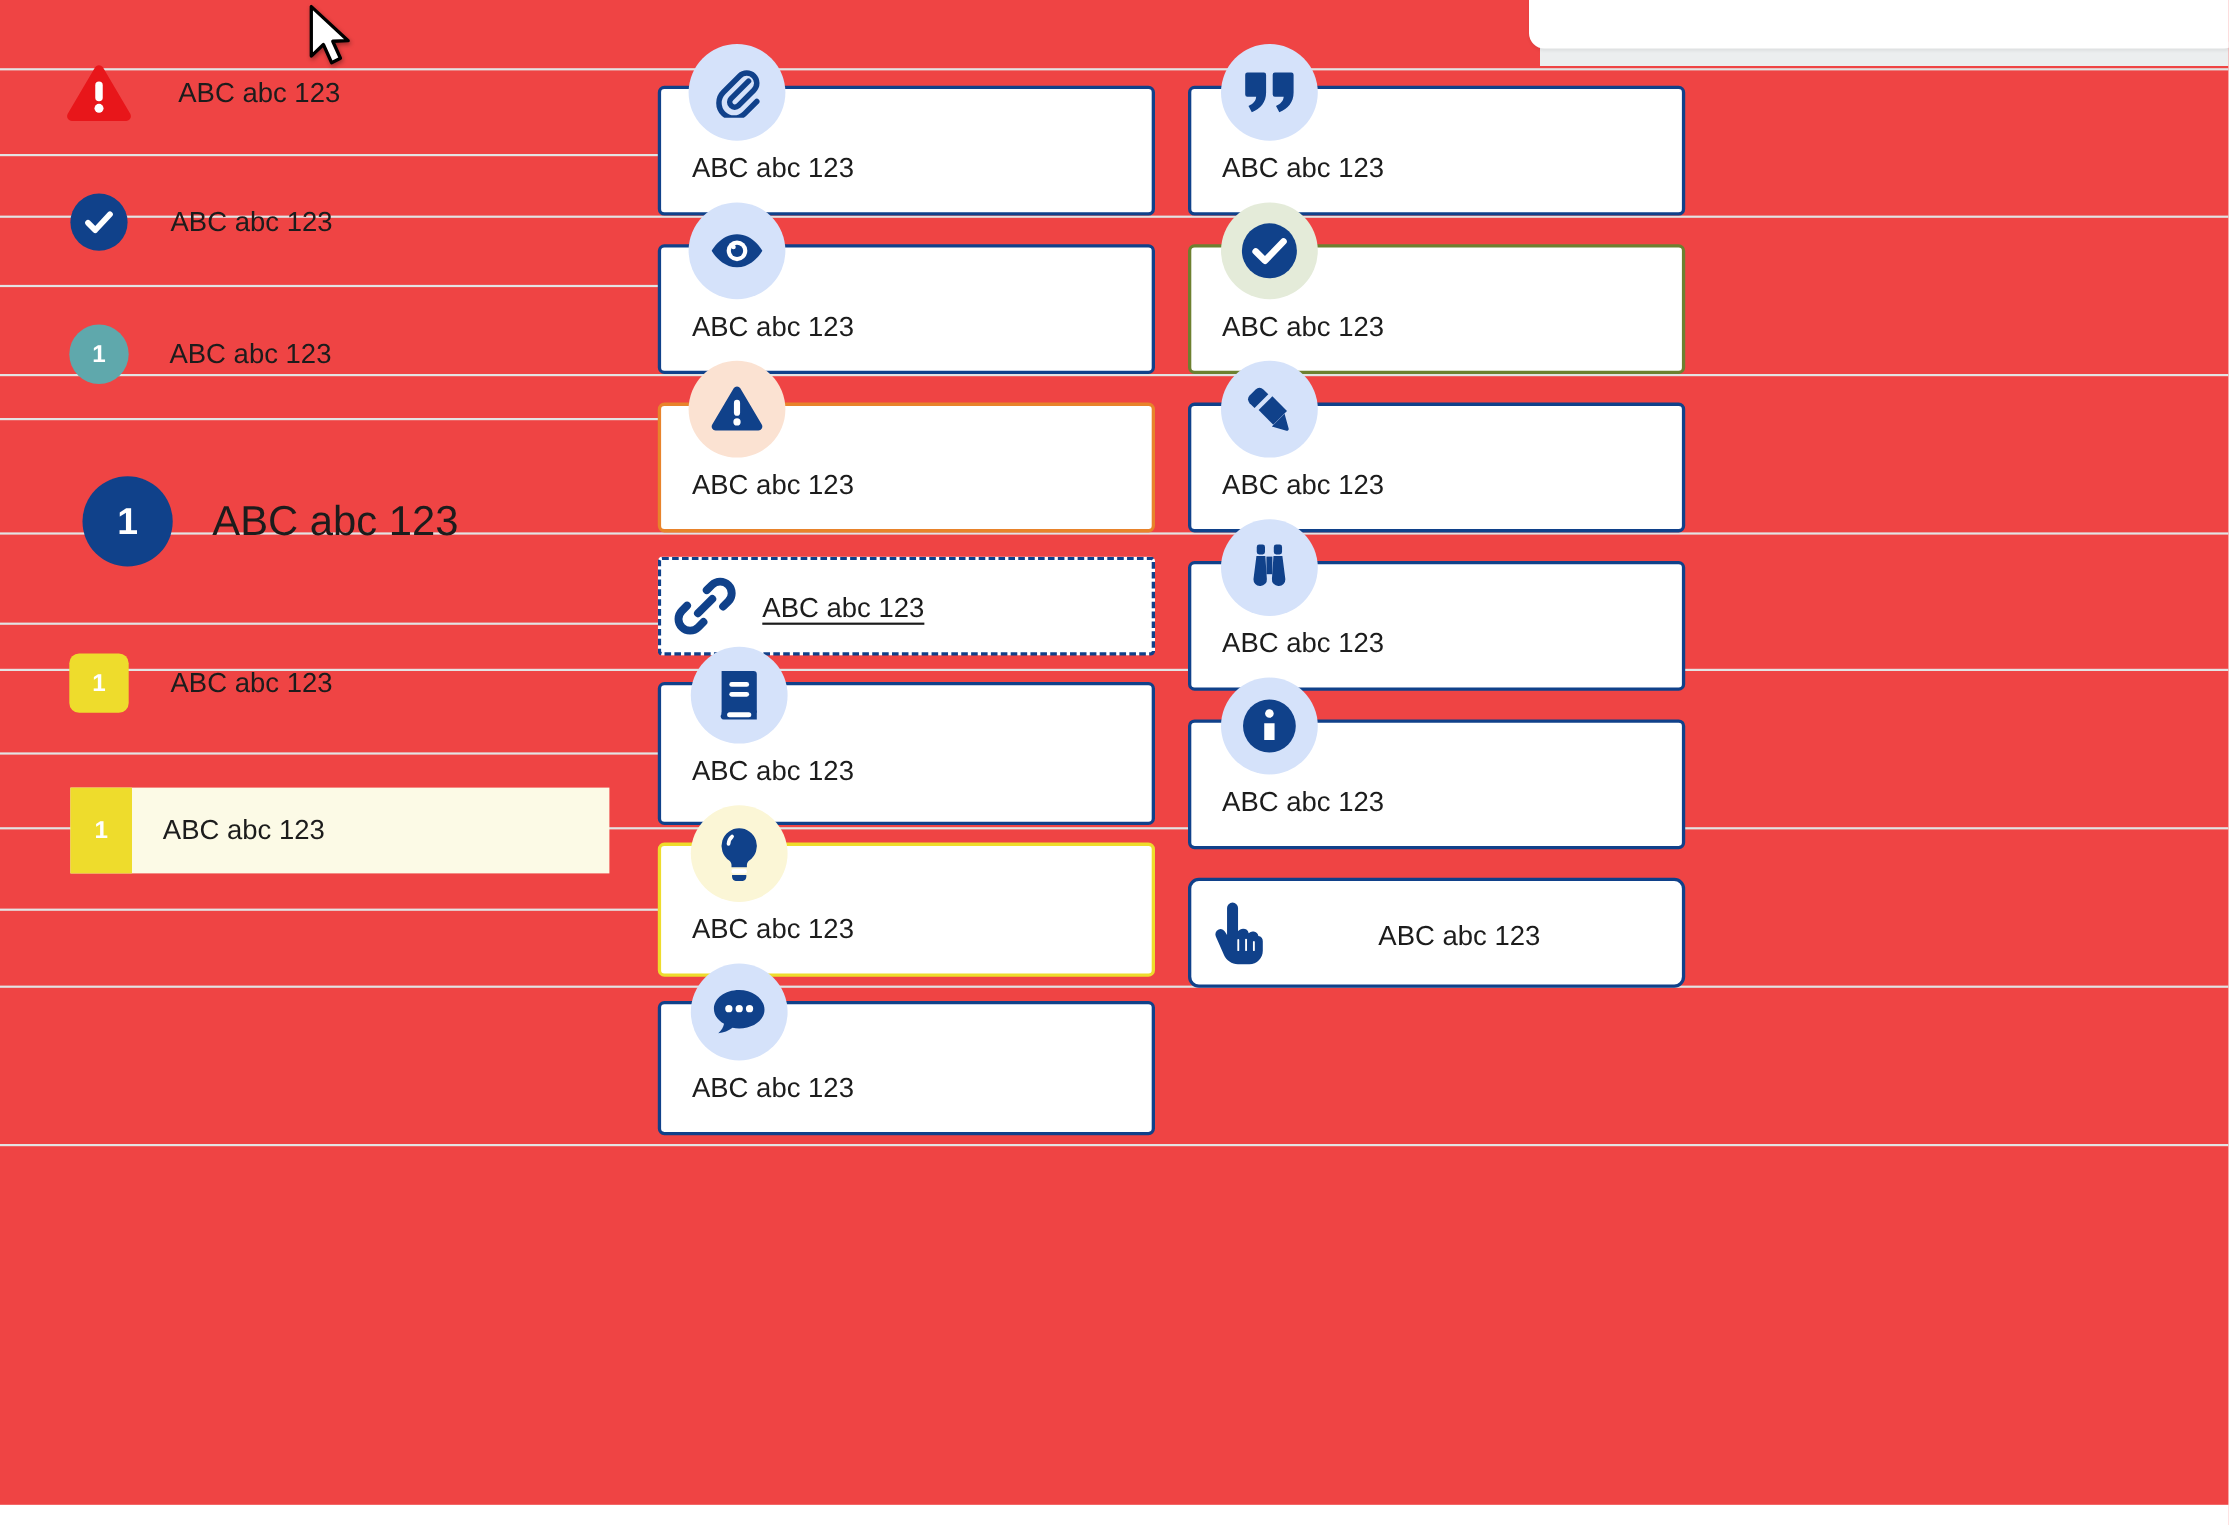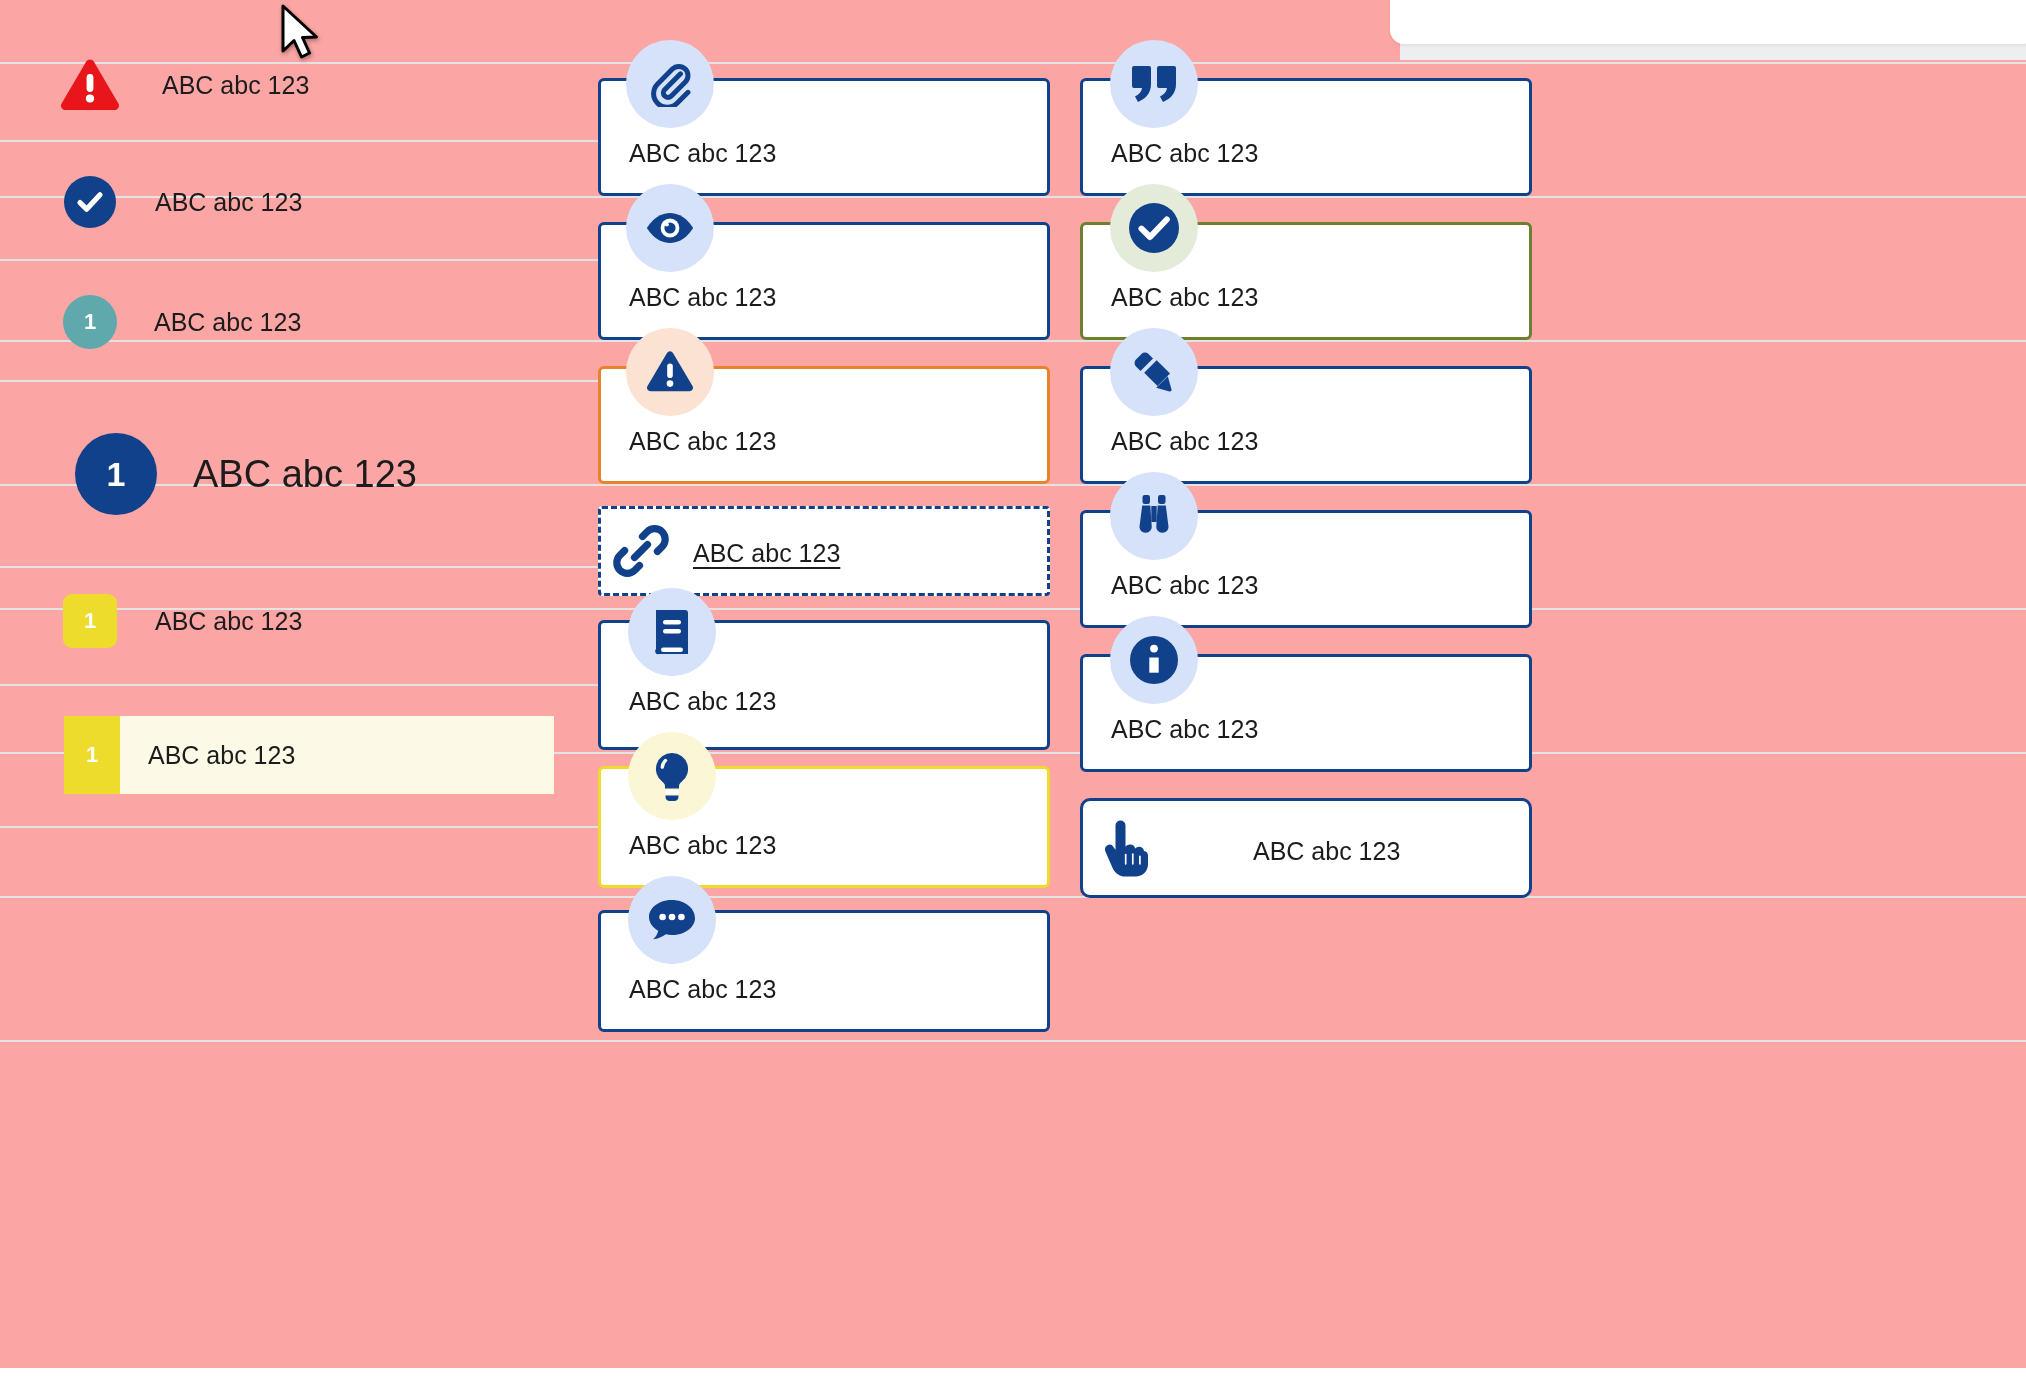--- a/index.html
+++ b/index.html
@@ -8,21 +8,21 @@
     width: 2026px;
     height: 1392px;
     background: #ffffff;
     font-family: "Liberation Sans", sans-serif;
     overflow: hidden;
   }
   .stage {
     position: relative;
     width: 2026px;
     height: 1368px;
-    background: #fca5a5;
+    background: #ef4444;
   }
 
   
   .rule {
     position: absolute;
     left: 0;
     width: 2026px;
     height: 2px;
     background: #e3e3e3;
   }

